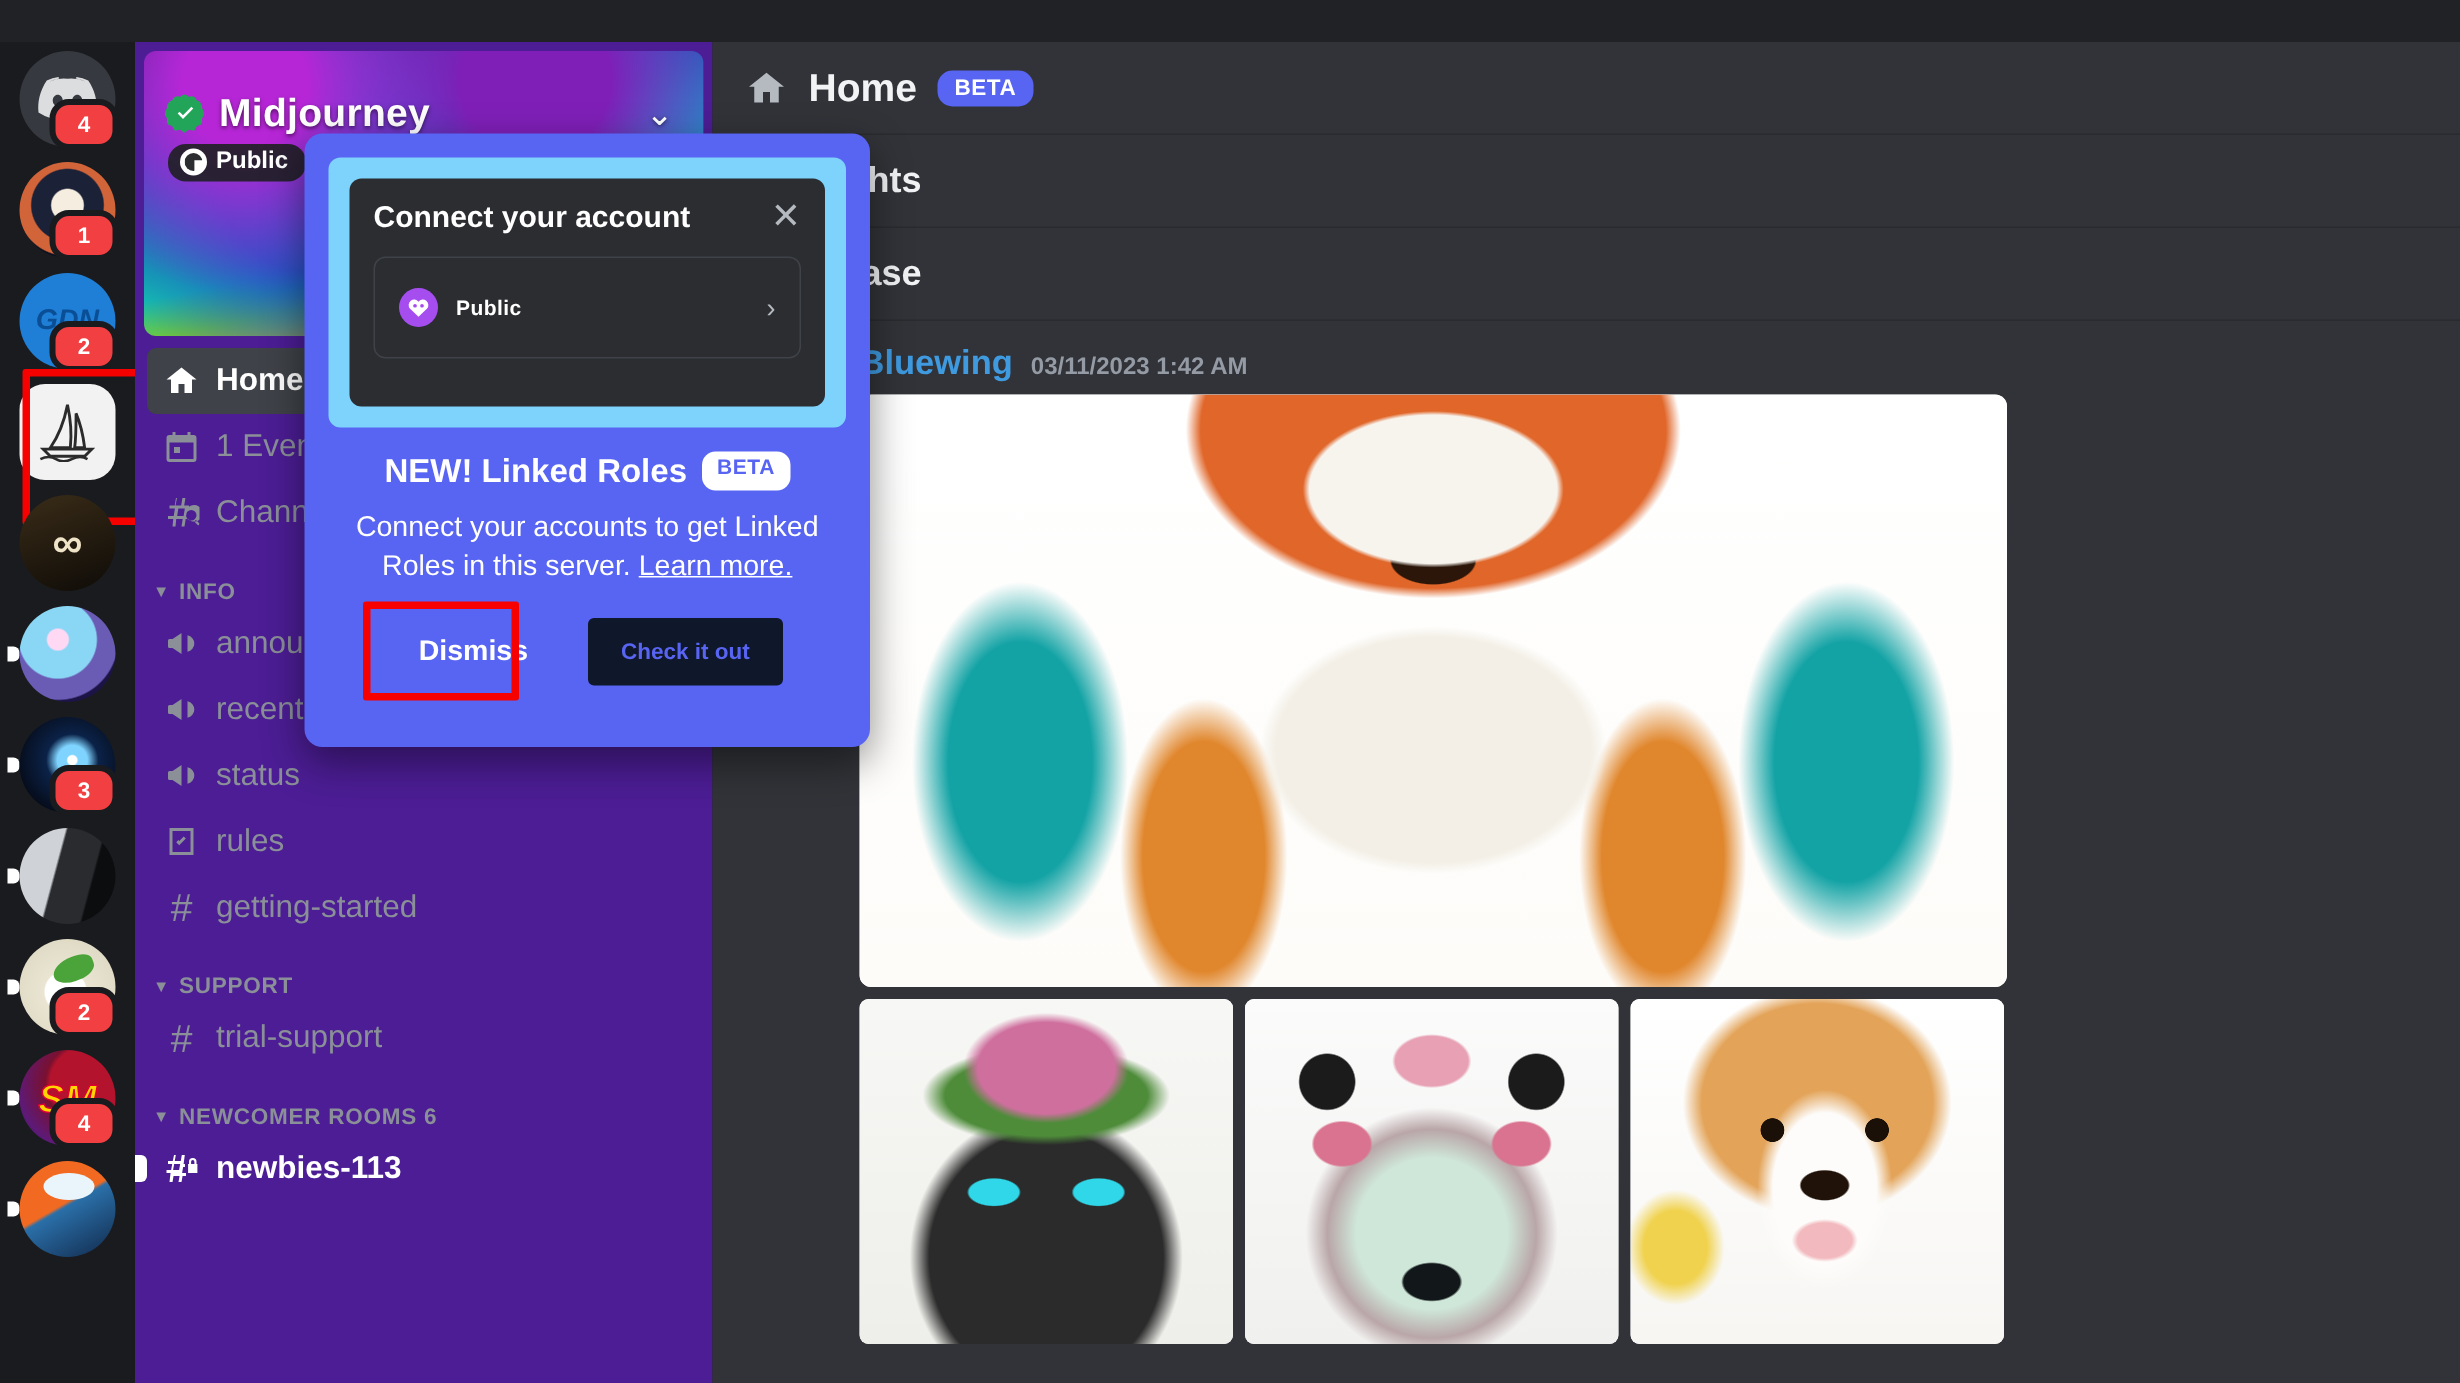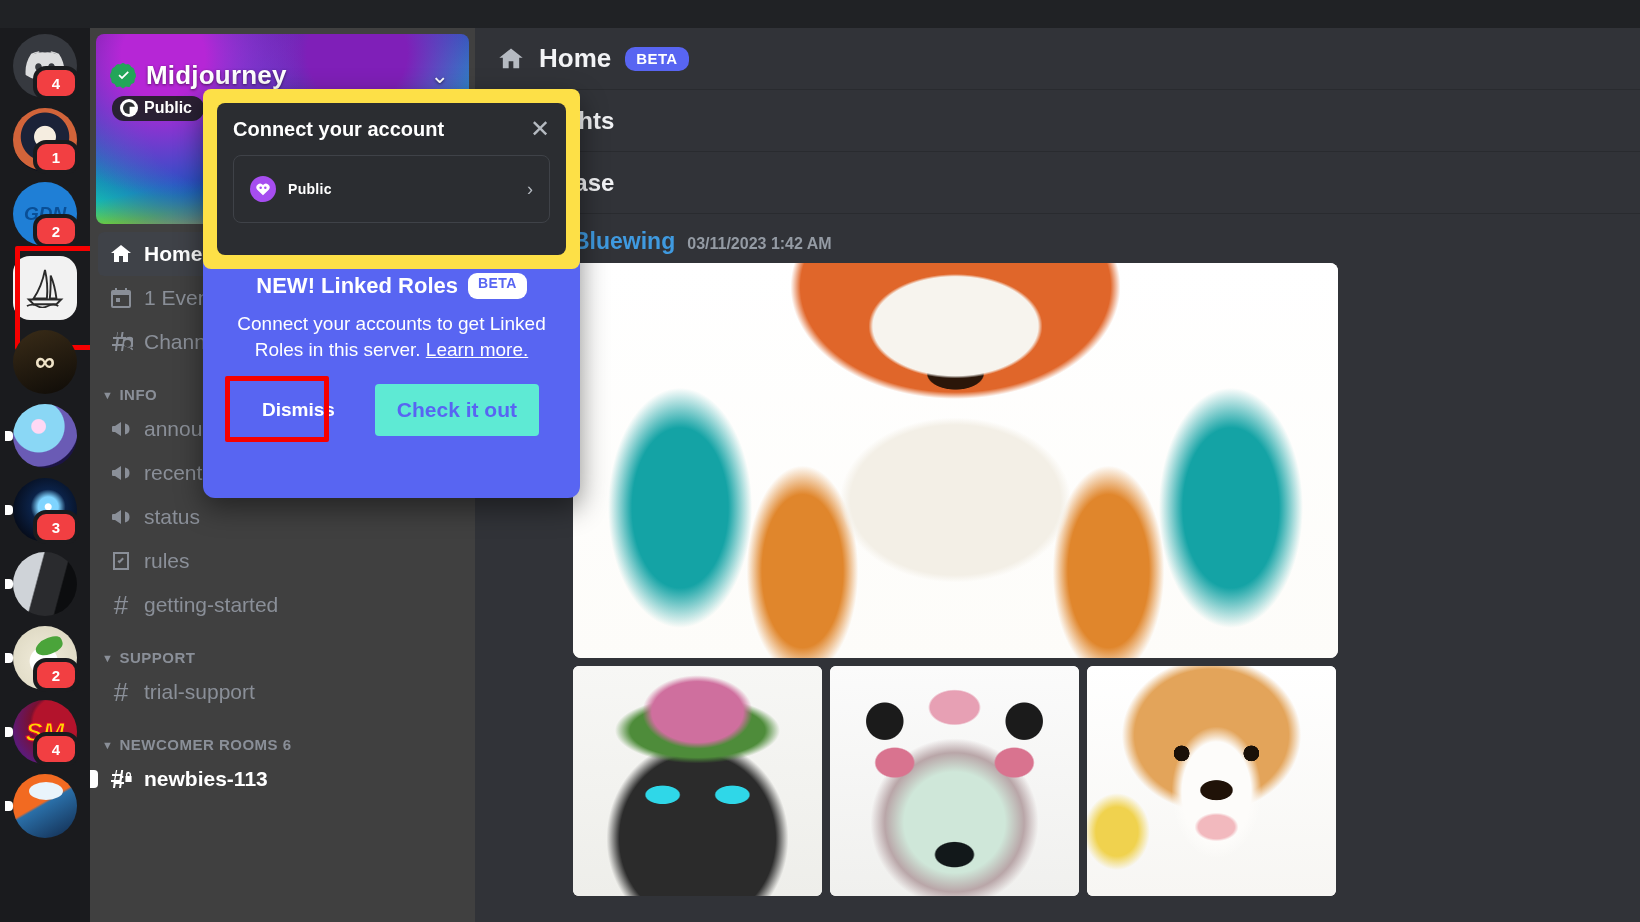--- a/index.html
+++ b/index.html
@@ -75,21 +75,21 @@
   .av-sm { background:radial-gradient(circle at 70% 35%,#b3132c 0 40%,#7a1030 45%,#5d1a77 75%,#3f1160 100%); }
   .av-sm span { color:#ffd400; font-weight:bold; font-size:26px; font-style:italic;
                 -webkit-text-stroke:1px #d03; }
   .av-hero { background:linear-gradient(150deg,#f26a21 0 45%,#2a6fa8 48%,#11284a 100%); }
   .av-hero .hair { position:absolute; left:16px; top:8px; width:34px; height:18px;
                    background:#e9f4fb; border-radius:50%; }
 
   
   .channels {
     position:absolute; left:90px; top:28px; width:385px; height:894px;
-    background:#404040; overflow:hidden;
+    background:#4c1d95; overflow:hidden;
   }
   .banner {
     position:relative; height:190px; margin:6px 6px 0 6px; border-radius:8px;
     overflow:hidden;
     background:
       radial-gradient(circle at 18% 12%, #b626d6 0 12%, transparent 40%),
       radial-gradient(circle at 70% 10%, #7f1fb8 0 16%, transparent 45%),
       radial-gradient(circle at 30% 45%, #1d56c4 0 22%, transparent 52%),
       radial-gradient(circle at 80% 52%, #1aa7d8 0 18%, transparent 48%),
       linear-gradient(168deg,#3b1b7a 0%,#1b4fb3 28%,#1390b4 48%,#14c0b0 62%,
@@ -230,21 +230,21 @@
       linear-gradient(180deg,#ffffff 0%,#f7f6f3 100%);
   }
 
   
   .popout {
     position:absolute; left:203px; top:89px; width:377px; height:409px;
     background:#5865f2; border-radius:12px; z-index:40;
     box-shadow:0 10px 28px rgba(0,0,0,.45);
   }
   .popout-top {
-    height:180px; background:#fde047; border-radius:8px;
+    margin:16px; height:180px; background:#7dd3fc; border-radius:8px;
     padding:14px;
   }
   .connect-card {
     background:#2b2d31; border-radius:8px; height:152px; padding:14px 16px;
   }
   .connect-head { display:flex; align-items:center; }
   .connect-title { color:#fff; font-size:20px; font-weight:bold; flex:1; }
   .close-x { color:#b5bac1; font-size:24px; line-height:1; cursor:pointer; }
   .conn-row {
     margin-top:14px; border:1px solid #3f4248; border-radius:8px;
@@ -280,21 +280,21 @@
   .btn-dismiss {
     color:#fff; font-size:19px; font-weight:bold; padding:10px 18px;
     background:transparent; border:0; cursor:pointer;
   }
   .dismiss-wrap { position:relative; }
   .dismiss-hl {
     position:absolute; left:-19px; top:-13px; width:104px; height:66px;
     border:5px solid #f60000; border-radius:2px; pointer-events:none;
   }
   .btn-check {
-    background:#5eead4; color:#5865f2; font-size:21px; font-weight:bold;
+    background:#0f172a; color:#5865f2; font-size:15px; font-weight:bold;
     border:0; border-radius:4px; padding:14px 22px; cursor:pointer;
   }
 </style>
 </head>
 <body>
 
 <div id="app">
 
 
   <div class="guild-rail">

